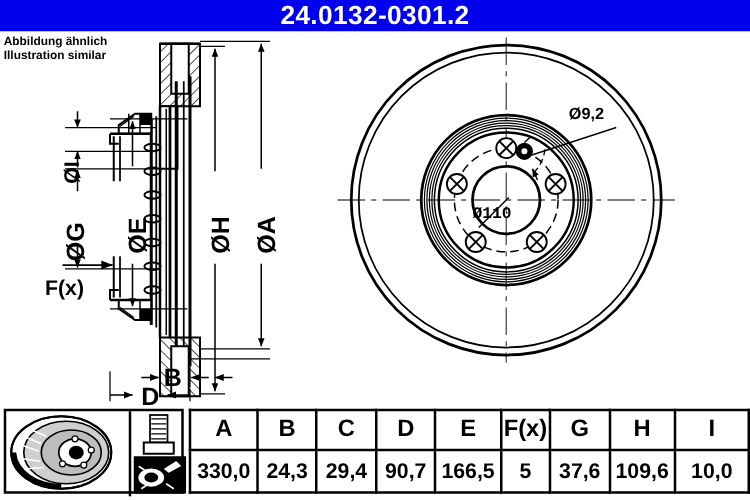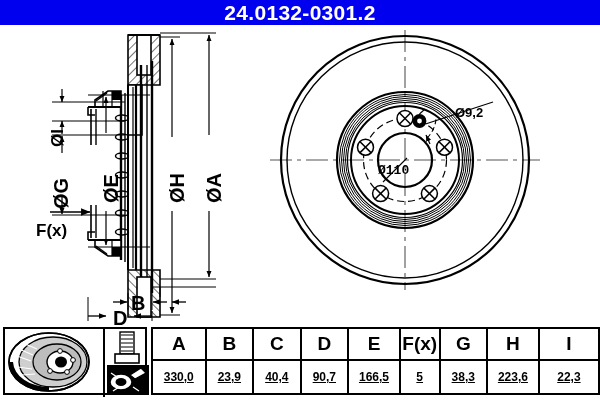--- a/index.html
+++ b/index.html
@@ -53,32 +53,36 @@
     border-collapse:collapse;
     table-layout:fixed;
   }
   table.dims td{
     border:2px solid #000;
     text-align:center;vertical-align:middle;
     font-weight:bold;color:#000;
     padding:0;
   }
   table.dims tr.head td{height:30px;font-size:19px;}
-  table.dims tr.vals td{height:32px;font-size:12px;text-decoration:underline;}
+  table.dims tr.vals td{height:32px;font-size:17px;}
   .fx-head{font-size:15px;}
 </style>
 </head>
 <body>
 
 <div id="root">
 
   <div class="header">
     <span>24.0132-0301.2</span>
   </div>
 
+  <div class="note">
+    <div>Abbildung ähnlich</div>
+    <div>Illustration similar</div>
+  </div>
 
   <div class="canvas">
     <svg width="600" height="300" viewBox="0 0 600 300" xmlns="http://www.w3.org/2000/svg">
       <defs>
         <pattern id="hatchR" width="6" height="6" patternTransform="rotate(45)" patternUnits="userSpaceOnUse">
           <line x1="0" y1="0" x2="0" y2="6" stroke="#000" stroke-width="1.1"></line>
         </pattern>
         <pattern id="hatchL" width="6" height="6" patternTransform="rotate(-45)" patternUnits="userSpaceOnUse">
           <line x1="0" y1="0" x2="0" y2="6" stroke="#000" stroke-width="1.1"></line>
         </pattern>
@@ -281,21 +285,21 @@
 
     <div class="lbl vert" style="left:48px;top:122px;font-size:17px;">ØI</div>
     <div class="lbl vert" style="left:50px;top:184px;font-size:20px;">ØG</div>
     <div class="lbl vert" style="left:100px;top:178px;font-size:20px;">ØE</div>
     <div class="lbl vert" style="left:166px;top:178px;font-size:20px;">ØH</div>
     <div class="lbl vert" style="left:203px;top:178px;font-size:20px;">ØA</div>
     <div class="lbl" style="left:36px;top:196px;font-size:17px;">F(x)</div>
     <div class="lbl" style="left:131px;top:267px;font-size:20px;">B</div>
     <div class="lbl" style="left:113px;top:282px;font-size:20px;">D</div>
 
-    <div class="lbl" style="left:455px;top:80px;font-size:13px;">Ø9,2</div>
+    <div class="lbl" style="left:455px;top:58px;font-size:13px;">Ø9,2</div>
     <div class="lbl" style="left:378px;top:138px;font-size:13px;font-family:Liberation Mono, monospace;">Ø110</div>
   </div>
 
   <div class="bottom">
 
     <div class="legend">
 
       <svg width="96" height="66" viewBox="0 0 96 66" style="position:absolute;left:0;top:0;">
         <ellipse cx="44" cy="33" rx="40" ry="29" fill="#fff" stroke="#000" stroke-width="1.6"></ellipse>
         <ellipse cx="44" cy="33" rx="40" ry="29" fill="none" stroke="#000" stroke-width="1.6"></ellipse>
@@ -335,26 +339,26 @@
         <td style="width:48px">C</td>
         <td style="width:48px">D</td>
         <td style="width:52px">E</td>
         <td class="fx-head" style="width:38px">F(x)</td>
         <td style="width:48px">G</td>
         <td style="width:52px">H</td>
         <td style="width:62px">I</td>
       </tr>
       <tr class="vals">
         <td>330,0</td>
-        <td>23,9</td>
-        <td>40,4</td>
+        <td>24,3</td>
+        <td>29,4</td>
         <td>90,7</td>
         <td>166,5</td>
         <td>5</td>
-        <td>38,3</td>
-        <td>223,6</td>
-        <td>22,3</td>
+        <td>37,6</td>
+        <td>109,6</td>
+        <td>10,0</td>
       </tr>
     </tbody>
       </table>
   </div>
 
 </div>
 
 </body></html>

